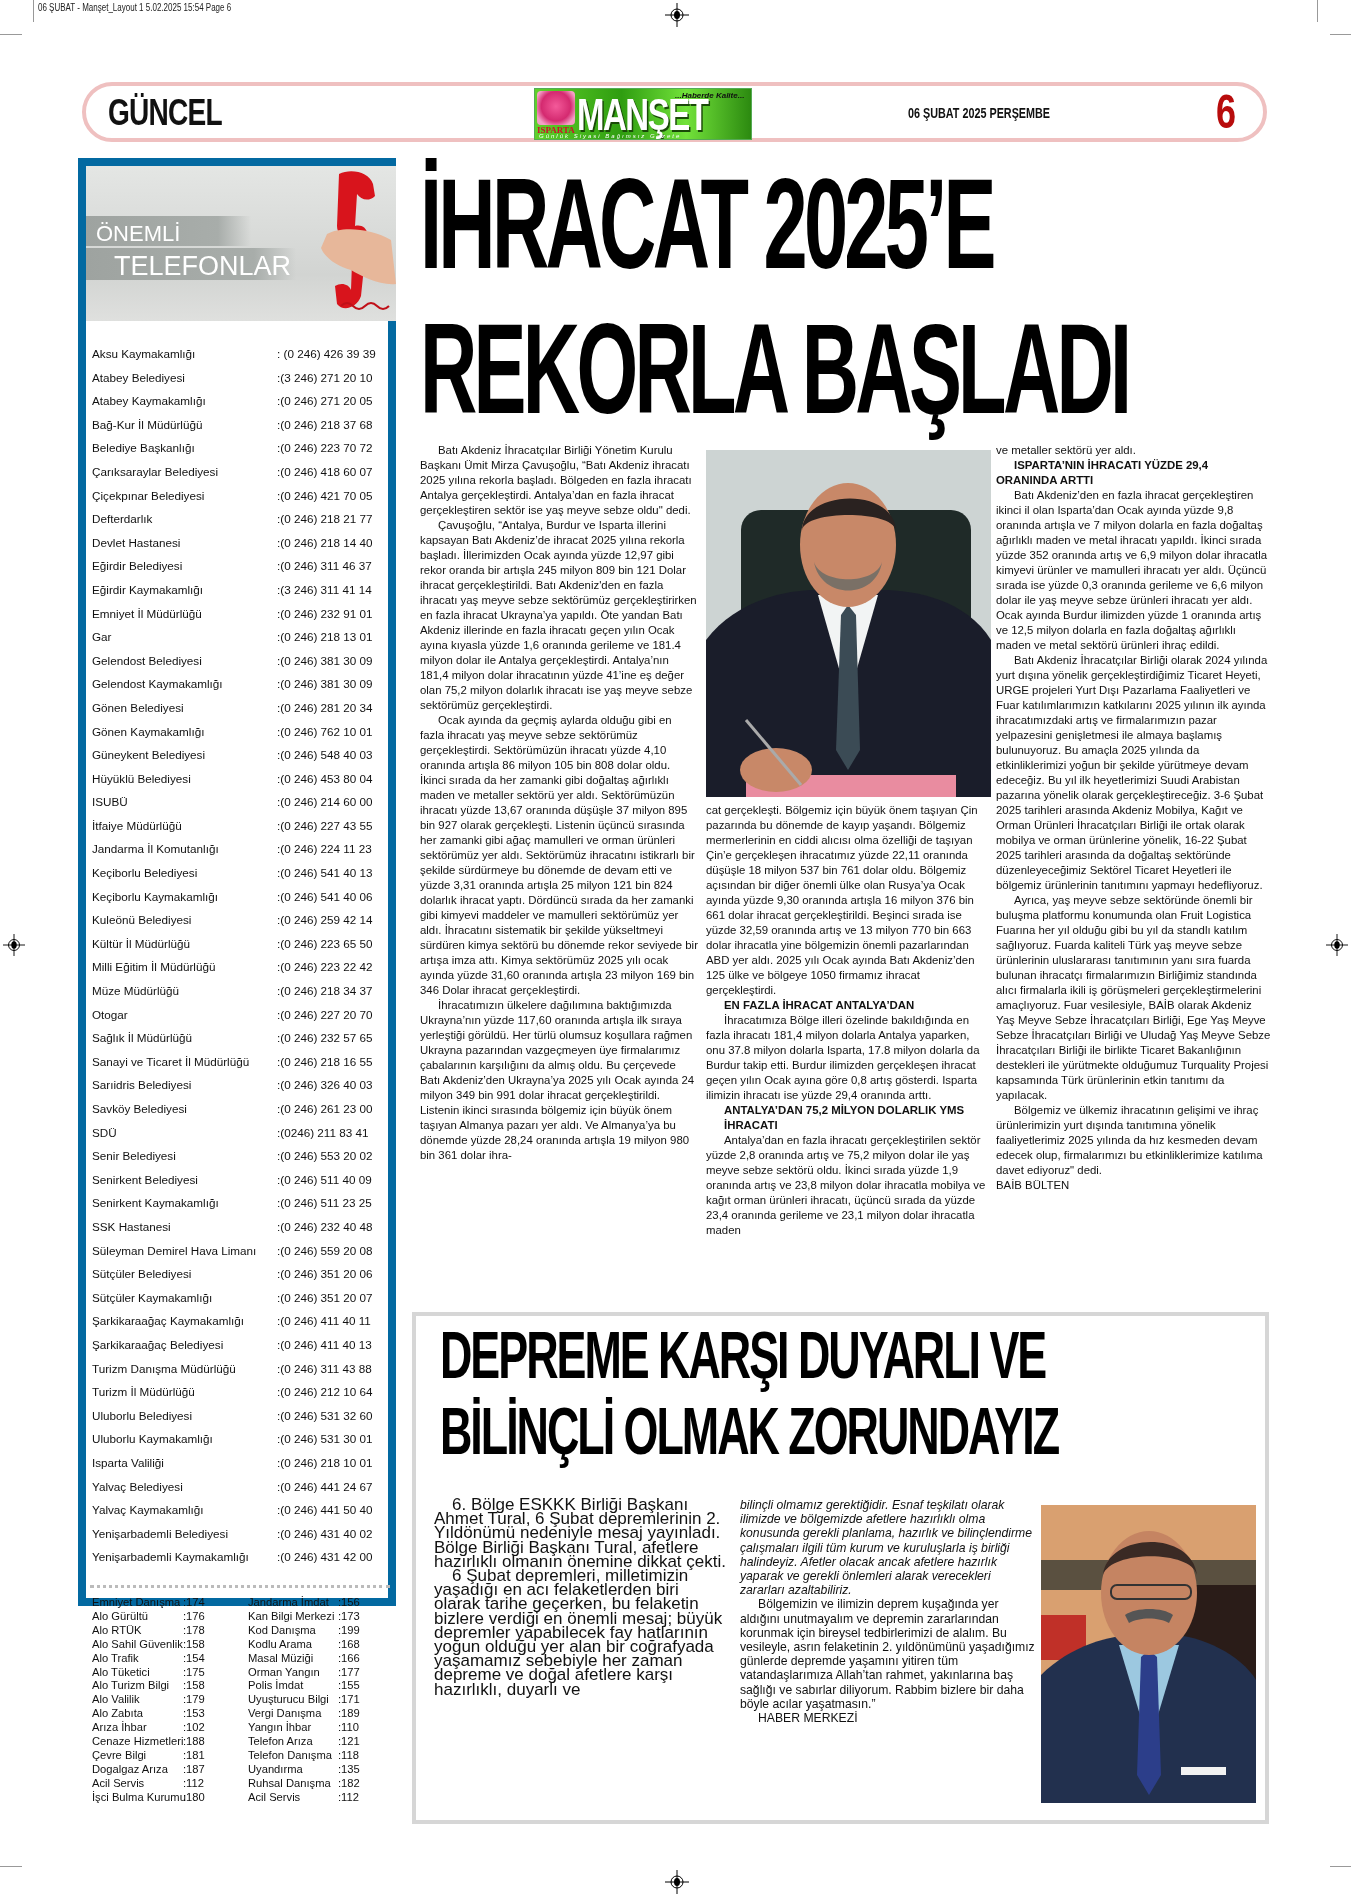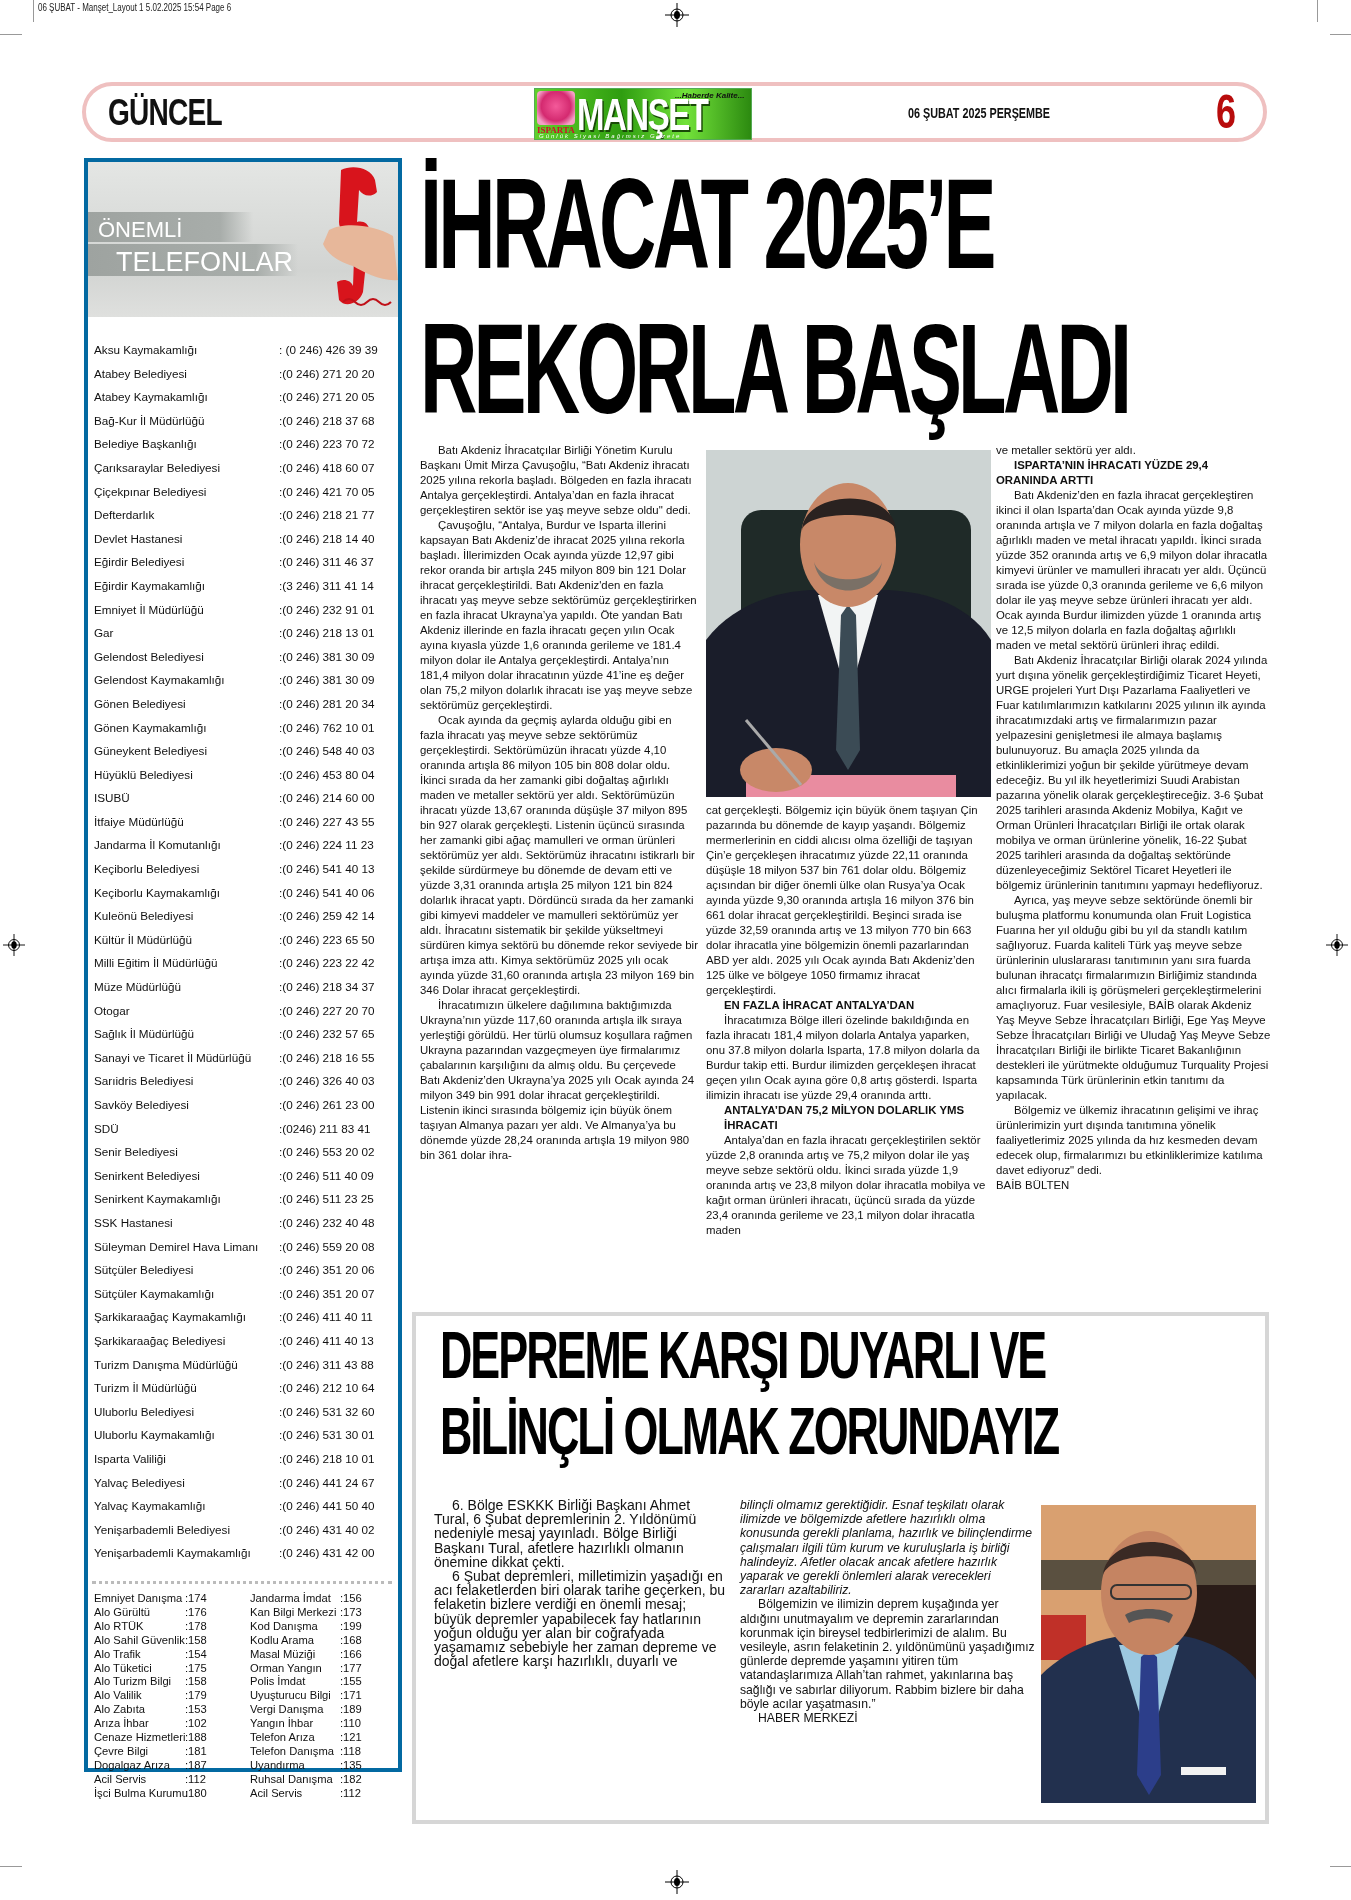--- a/index.html
+++ b/index.html
@@ -14,21 +14,21 @@
 .section{position:absolute;left:22px;top:6px;font-size:36px;font-weight:bold;transform:scaleX(.78);transform-origin:left top;letter-spacing:-1px}
 .logo{position:absolute;left:448px;top:2px;width:218px;height:52px;background:linear-gradient(90deg,#5fd12a,#2f9d10 40%,#72e23a 70%,#2c8a10);border:1px solid #5a5;overflow:hidden}
 .logo-rose{position:absolute;left:2px;top:2px;width:38px;height:34px;background:radial-gradient(circle at 50% 45%,#f45a9a,#d42a70 55%,#f4a0c6 80%);border-radius:4px}
 .logo-isparta{position:absolute;left:2px;top:36px;font-size:9px;font-weight:bold;color:#d0102a;font-family:"Liberation Serif",serif}
 .logo-manset{position:absolute;left:42px;top:4px;font-size:44px;font-weight:bold;color:#fff;letter-spacing:-2px;transform:scaleX(.75);transform-origin:left top;text-shadow:2px 2px 0 #1a4a08;line-height:44px}
 .logo-tag{position:absolute;left:140px;top:2px;font-size:8px;color:#111;font-style:italic;font-weight:bold}
 .logo-sub{position:absolute;left:4px;top:44px;font-size:6px;color:#fff;letter-spacing:2px;font-style:italic}
 .hdate{position:absolute;left:822px;top:18px;font-size:15px;font-weight:bold;transform:scaleX(.72);transform-origin:left top}
 .pnum{position:absolute;left:1130px;top:-2px;font-size:48px;font-weight:bold;color:#b80c0c;transform:scaleX(.75);transform-origin:left top}
 
-.sidebar{position:absolute;left:84px;top:158px;width:318px;height:1614px;border:4px solid #0369a1;background:#fff}
+.sidebar{position:absolute;left:78px;top:158px;width:318px;height:1448px;border:8px solid #0369a1;background:#fff}
 .phone-banner{position:absolute;left:0;top:0;width:310px;height:155px;background:linear-gradient(180deg,#e4e6e4,#d2d4d2 70%,#dfe0de);overflow:hidden}
 .brush{position:absolute;background:linear-gradient(90deg,#9ea3a0,#a8adaa 80%,rgba(168,173,170,0));}
 .banner-t1{position:absolute;left:10px;top:55px;font-size:22px;color:#fff}
 .banner-t2{position:absolute;left:28px;top:85px;font-size:27px;color:#fff}
 .handset{position:absolute;left:205px;top:0;width:105px;height:155px}
 .dir{position:absolute;left:6px;top:176px;width:300px}
 .dir-row{height:23.6px;display:flex;font-size:11.7px;line-height:23.6px;white-space:nowrap}
 .dir-name{width:185px;overflow:hidden}
 .dir-num{flex:1}
 .dots{position:absolute;left:4px;top:1419px;width:300px;border-top:3px dotted #bbb}
@@ -110,21 +110,21 @@
       <path d="M50 140 q6 -6 12 0 t12 0 t12 0 t12 0" fill="none" stroke="#c01018" stroke-width="2"></path>
     </svg>
   </div>
   <div class="dir" id="dir">
       <div class="dir-row">
         <span class="dir-name">Aksu Kaymakamlığı</span>
         <span class="dir-num">: (0 246) 426 39 39</span>
       </div>
       <div class="dir-row">
         <span class="dir-name">Atabey Belediyesi</span>
-        <span class="dir-num">:(0 246) 271 20 20</span>
+        <span class="dir-num">:(3 246) 271 20 10</span>
       </div>
       <div class="dir-row">
         <span class="dir-name">Atabey Kaymakamlığı</span>
         <span class="dir-num">:(0 246) 271 20 05</span>
       </div>
       <div class="dir-row">
         <span class="dir-name">Bağ-Kur İl Müdürlüğü</span>
         <span class="dir-num">:(0 246) 218 37 68</span>
       </div>
       <div class="dir-row">
@@ -484,21 +484,21 @@
     <p>Batı Akdeniz’den en fazla ihracat gerçekleştiren ikinci il olan Isparta’dan Ocak ayında yüzde 9,8 oranında artışla ve 7 milyon dolarla en fazla doğaltaş ağırlıklı maden ve metal ihracatı yapıldı. İkinci sırada yüzde 352 oranında artış ve 6,9 milyon dolar ihracatla kimyevi ürünler ve mamulleri ihracatı yer aldı. Üçüncü sırada ise yüzde 0,3 oranında gerileme ve 6,6 milyon dolar ile yaş meyve sebze ürünleri ihracatı yer aldı. Ocak ayında Burdur ilimizden yüzde 1 oranında artış ve 12,5 milyon dolarla en fazla doğaltaş ağırlıklı maden ve metal sektörü ürünleri ihraç edildi.</p>
     <p>Batı Akdeniz İhracatçılar Birliği olarak 2024 yılında yurt dışına yönelik gerçekleştirdiğimiz Ticaret Heyeti, URGE projeleri Yurt Dışı Pazarlama Faaliyetleri ve Fuar katılımlarımızın katkılarını 2025 yılının ilk ayında ihracatımızdaki artış ve firmalarımızın pazar yelpazesini genişletmesi ile almaya başlamış bulunuyoruz. Bu amaçla 2025 yılında da etkinliklerimizi yoğun bir şekilde yürütmeye devam edeceğiz.  Bu yıl ilk heyetlerimizi Suudi Arabistan pazarına yönelik olarak gerçekleştireceğiz. 3-6 Şubat 2025 tarihleri arasında Akdeniz Mobilya, Kağıt ve Orman Ürünleri İhracatçıları Birliği ile ortak olarak mobilya ve orman ürünlerine yönelik, 16-22 Şubat 2025 tarihleri arasında da doğaltaş sektöründe düzenleyeceğimiz Sektörel Ticaret Heyetleri ile bölgemiz ürünlerinin tanıtımını yapmayı hedefliyoruz.</p>
     <p>Ayrıca, yaş meyve sebze sektöründe önemli bir buluşma platformu konumunda olan Fruit Logistica Fuarına her yıl olduğu gibi bu yıl da standlı katılım sağlıyoruz. Fuarda kaliteli Türk yaş meyve sebze ürünlerinin uluslararası tanıtımının yanı sıra fuarda bulunan ihracatçı firmalarımızın Birliğimiz standında alıcı firmalarla ikili iş görüşmeleri gerçekleştirmelerini amaçlıyoruz. Fuar vesilesiyle, BAİB olarak Akdeniz Yaş Meyve Sebze İhracatçıları Birliği, Ege Yaş Meyve Sebze İhracatçıları Birliği ve Uludağ Yaş Meyve Sebze İhracatçıları Birliği ile birlikte Ticaret Bakanlığının destekleri ile yürütmekte olduğumuz Turquality Projesi kapsamında Türk ürünlerinin etkin tanıtımı da yapılacak.</p>
     <p>Bölgemiz ve ülkemiz ihracatının gelişimi ve ihraç ürünlerimizin yurt dışında tanıtımına yönelik faaliyetlerimiz 2025 yılında da hız kesmeden devam edecek olup, firmalarımızı bu etkinliklerimize katılıma davet ediyoruz" dedi.</p>
     <p style="text-indent: 0px;">BAİB BÜLTEN</p>
   </div>
 
 <div class="box2"></div>
 <div class="h2">DEPREME KARŞI DUYARLI VE</div>
 <div class="h2 h2b">BİLİNÇLİ OLMAK ZORUNDAYIZ</div>
-<div class="col" id="a2c1" style="left:434px;top:1498px;width:292px;font-size:14px;line-height:14.2px">
+<div class="col" id="a2c1" style="left:434px;top:1498px;width:292px;font-size:17px;line-height:14.2px">
     <p>6. Bölge ESKKK Birliği Başkanı Ahmet Tural, 6 Şubat depremlerinin 2. Yıldönümü nedeniyle mesaj yayınladı. Bölge Birliği Başkanı Tural, afetlere hazırlıklı olmanın önemine dikkat çekti.</p>
     <p>6 Şubat depremleri, milletimizin yaşadığı en acı felaketlerden biri olarak tarihe geçerken, bu felaketin bizlere verdiği en önemli mesaj; büyük depremler yapabilecek fay hatlarının yoğun olduğu yer alan bir coğrafyada yaşamamız sebebiyle her zaman depreme ve doğal afetlere karşı hazırlıklı, duyarlı ve</p>
   </div>
 <div class="col" id="a2c2" style="left:740px;top:1498px;width:295px;font-size:12.2px;line-height:14.2px">
     <p style="text-indent: 0px; font-style: italic;">bilinçli olmamız gerektiğidir. Esnaf teşkilatı olarak ilimizde ve bölgemizde afetlere hazırlıklı olma konusunda gerekli planlama, hazırlık ve bilinçlendirme çalışmaları ilgili tüm kurum ve kuruluşlarla iş birliği halindeyiz. Afetler olacak ancak afetlere hazırlık yaparak ve gerekli önlemleri alarak verecekleri zararları azaltabiliriz.</p>
     <p>Bölgemizin ve ilimizin deprem kuşağında yer aldığını unutmayalım ve depremin zararlarından korunmak için bireysel tedbirlerimizi de alalım. Bu vesileyle, asrın felaketinin 2. yıldönümünü yaşadığımız günlerde depremde yaşamını yitiren tüm vatandaşlarımıza Allah’tan rahmet, yakınlarına baş sağlığı ve sabırlar diliyorum. Rabbim bizlere bir daha böyle acılar yaşatmasın.”</p>
     <p>HABER MERKEZİ</p>
   </div>
 <div class="photo2">
   <svg width="215" height="298" viewBox="0 0 215 298">

